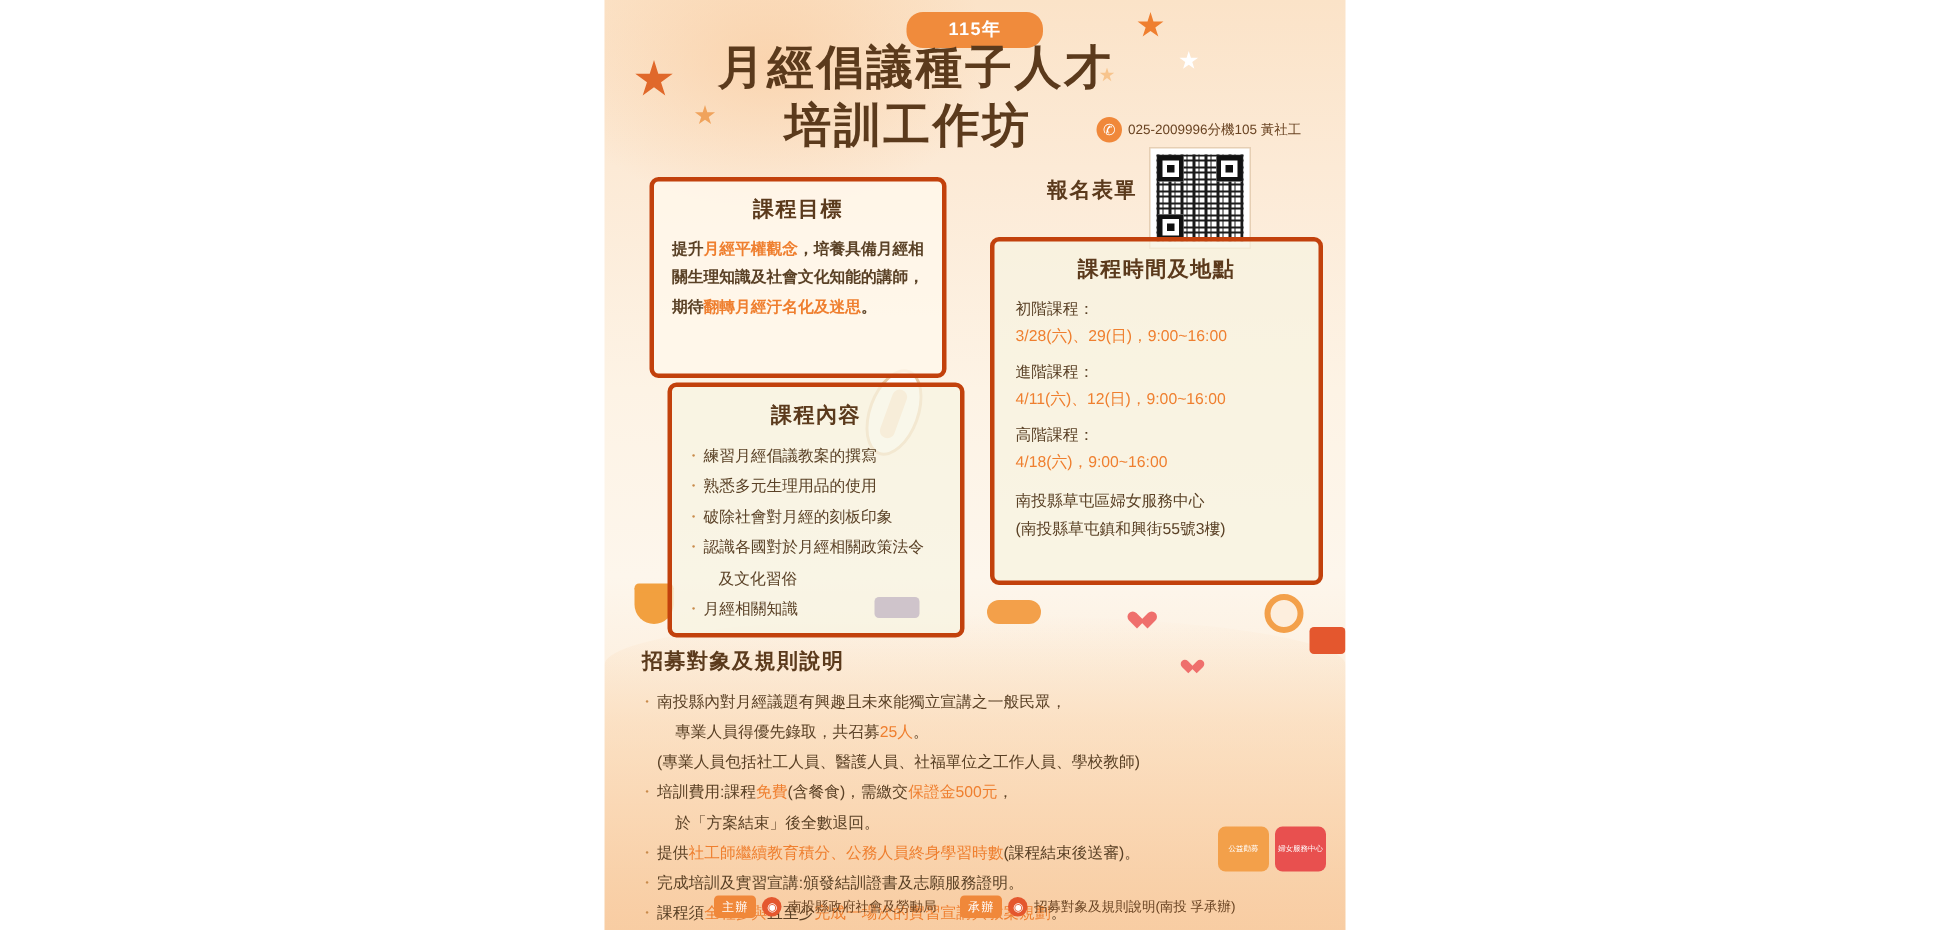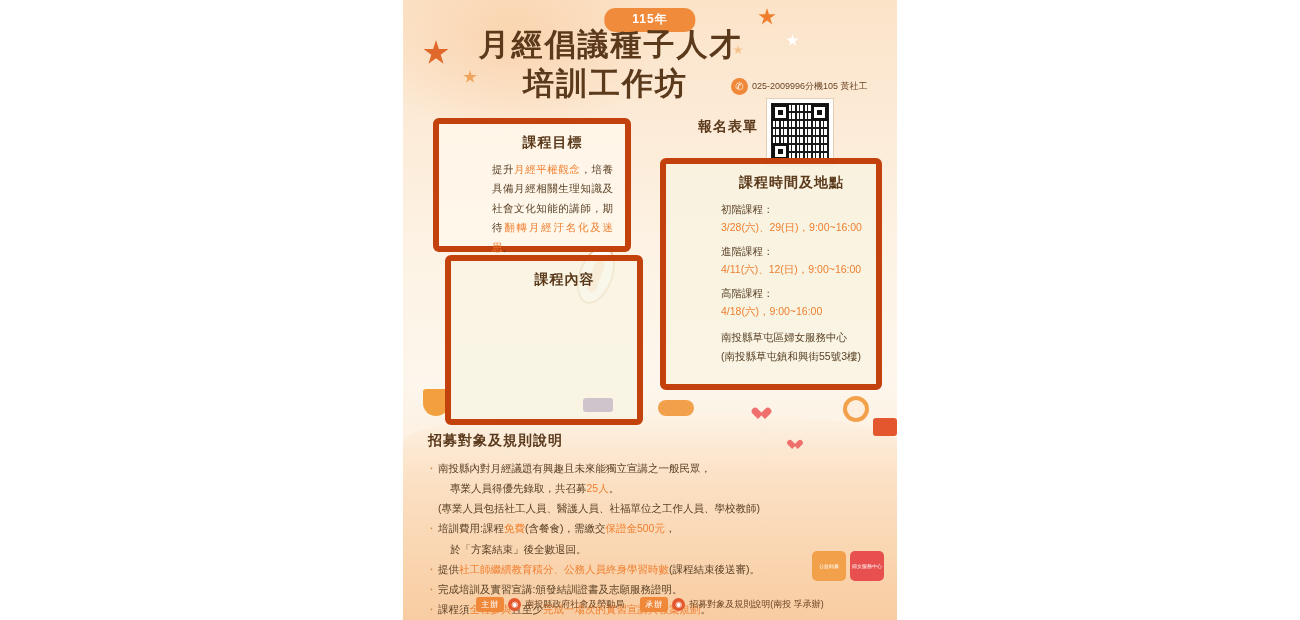--- a/index.html
+++ b/index.html
@@ -117,40 +117,40 @@
     content: ""; position: absolute; inset: 3px; background: #111;
   }
   .qr-eye.tl { left: 1px; top: 1px; }
   .qr-eye.tr { right: 1px; top: 1px; }
   .qr-eye.bl { left: 1px; bottom: 1px; }
 
   
   .panel {
     position: absolute;
     background: rgba(255, 248, 236, 0.82);
-    border: 6px solid #c2410c;
+    border: 3px solid #c2410c;
     border-radius: 6px;
-    padding-left: 41px;
   }
   #panel-goal   { left: 433px; top: 118px; width: 198px; height: 134px; }
   #panel-content{ left: 433px; top: 255px; width: 198px; height: 170px; background: rgba(246,244,226,0.72); margin-left: 12px; }
   #panel-time   { left: 660px; top: 158px; width: 222px; height: 232px; background: rgba(247,243,224,0.75); }
 
   .panel-h {
     text-align: center;
     font-size: 14px; font-weight: bold;
     color: #5b3a1c;
     margin: 10px 0 8px;
     letter-spacing: 1px;
   }
   .goal-text {
     font-size: 10.5px; line-height: 1.85;
     color: #5a4126;
     padding: 0 12px;
     text-align: justify;
+    font-weight: bold;
   }
   .hl-orange { color: #ef7f2f; }
   .content-list {
     list-style: none; margin: 0; padding: 0 10px;
     font-size: 10.5px; line-height: 1.95; color: #5a4126;
   }
   .content-list li { position: relative; padding-left: 11px; }
   .content-list li::before {
     content: "・"; position: absolute; left: -1px; top: 0; color: #c98b4b;
   }
@@ -300,20 +300,28 @@
 
   <div class="panel" id="panel-goal">
     <div class="panel-h">課程目標</div>
     <div class="goal-text">
       <span>提升</span><span class="hl-orange">月經平權觀念</span><span>，培養具備</span><span>月經相關生理知識及社會文化</span><span>知能的講師，期待</span><span class="hl-orange">翻轉月經</span><span class="hl-orange">汙名化及迷思</span><span>。</span>
     </div>
   </div>
 
   <div class="panel" id="panel-content">
     <div class="panel-h">課程內容</div>
+    <ul class="content-list">
+      <li>練習月經倡議教案的撰寫</li>
+      <li>熟悉多元生理用品的使用</li>
+      <li>破除社會對月經的刻板印象</li>
+      <li>認識各國對於月經相關政策法令</li>
+      <li class="sub">及文化習俗</li>
+      <li>月經相關知識</li>
+    </ul>
   </div>
 
   <div class="panel" id="panel-time">
     <div class="panel-h">課程時間及地點</div>
     <div class="time-body">
       <div class="lbl">初階課程：</div>
       <div class="val">3/28(六)、29(日)，9:00~16:00</div>
       <div class="lbl">進階課程：</div>
       <div class="val">4/11(六)、12(日)，9:00~16:00</div>
       <div class="lbl">高階課程：</div>

